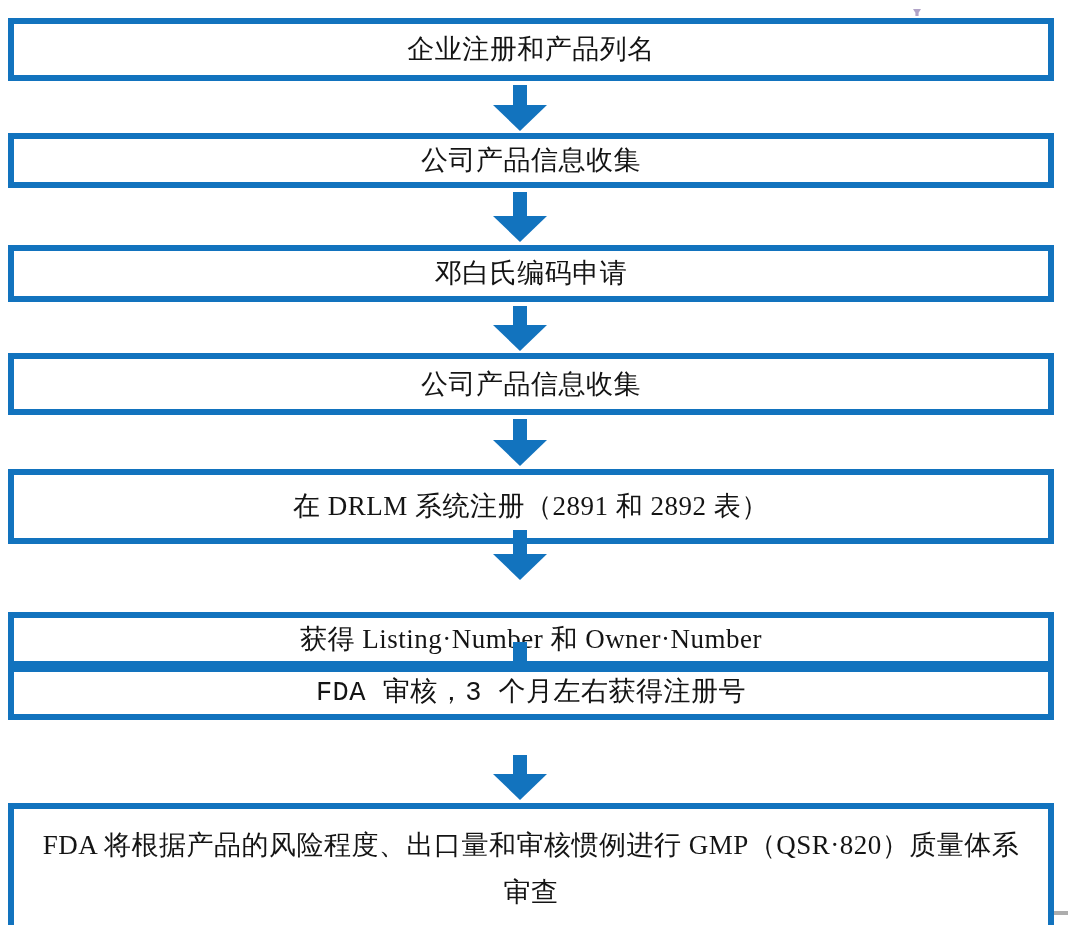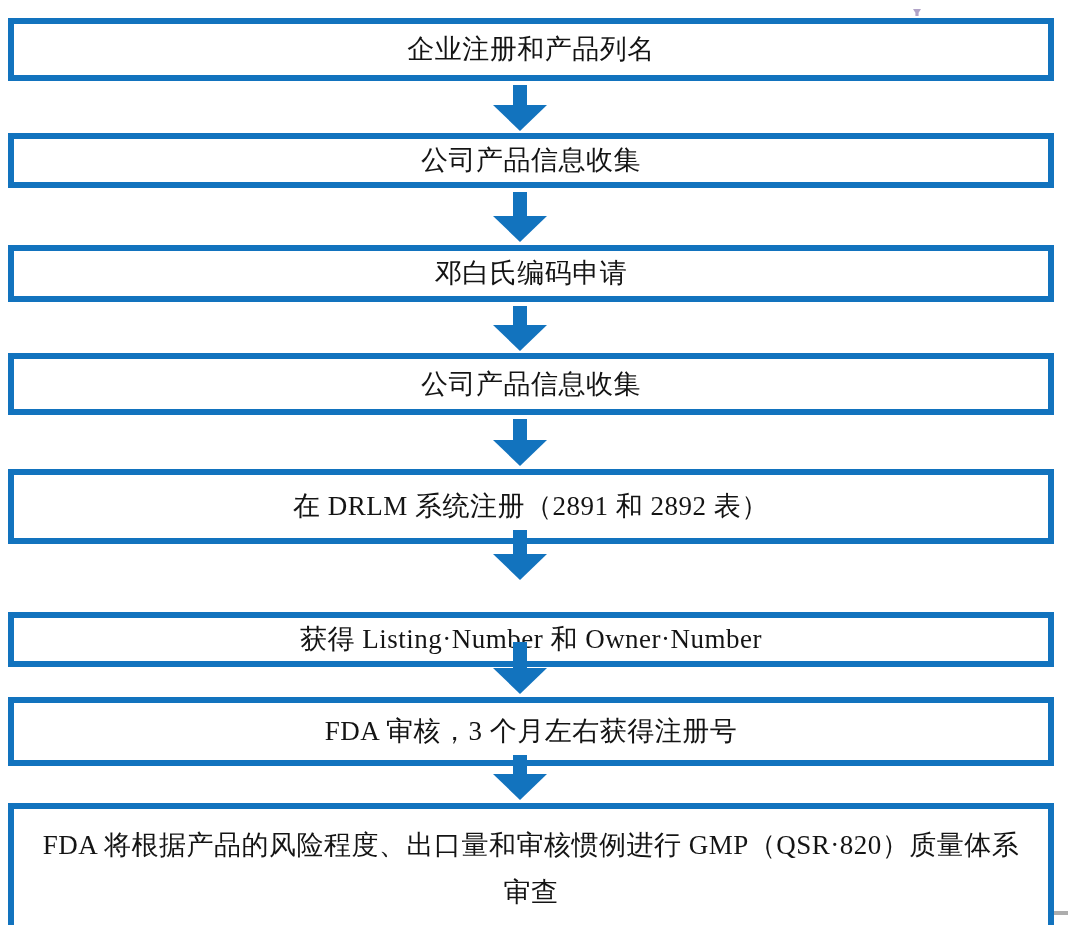--- a/index.html
+++ b/index.html
@@ -110,21 +110,21 @@
   </div>
 
   <div class="step" style="top:583px;height:55px;margin-top:29px;">
     <span class="step-label">获得 Listing·Number 和 Owner·Number</span>
   </div>
   <div class="arrow" style="top:642px;height:52px;">
     <div class="arrow-stem"></div>
     <div class="arrow-head"></div>
   </div>
 
-  <div class="step" style="top:697px;height:69px;">
+  <div class="step" style="top:666px;height:54px;font-family:Liberation Mono, monospace;">
     <span class="step-label">FDA 审核，3 个月左右获得注册号</span>
   </div>
   <div class="arrow" style="top:755px;height:45px;">
     <div class="arrow-stem"></div>
     <div class="arrow-head"></div>
   </div>
 
   <div class="step" style="top:803px;height:131px;">
     <span class="step-label">FDA 将根据产品的风险程度、出口量和审核惯例进行 GMP（QSR·820）质量体系审查</span>
   </div>

